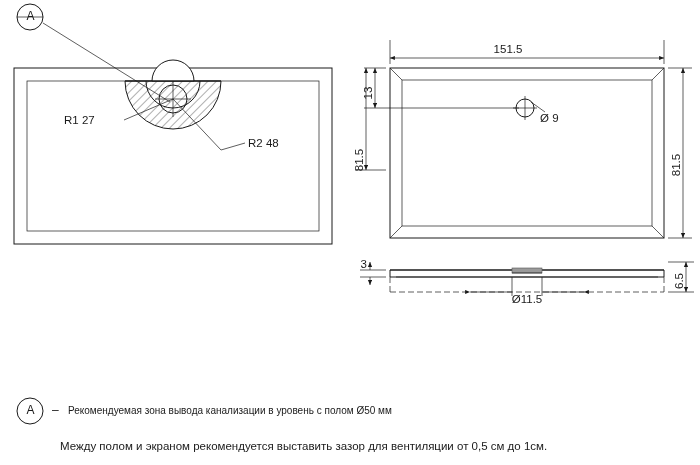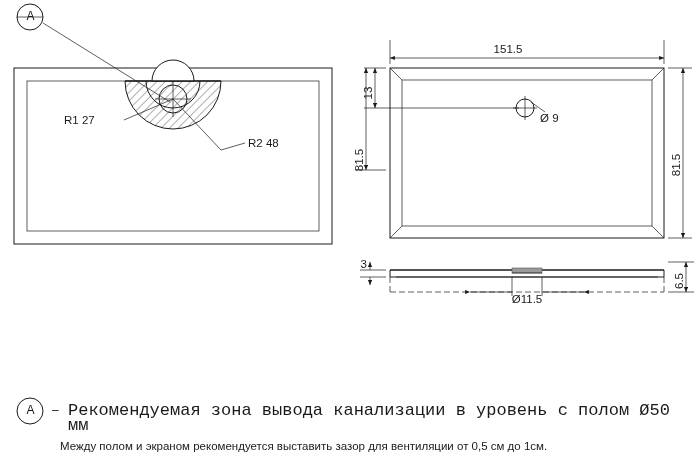--- a/index.html
+++ b/index.html
@@ -202,17 +202,17 @@
       <circle cx="30" cy="411" r="13" class="ln" fill="#ffffff"></circle>
     </g>
   </svg>
 
   <div style="position:absolute;left:24px;top:9px;width:13px;text-align:center;font-size:12px;">A</div>
 
   <div style="position:absolute;left:24px;top:403px;width:13px;text-align:center;font-size:12px;">A</div>
 
   <div style="position:absolute;left:52px;top:403px;font-size:12px;">–</div>
 
-  <div style="position:absolute;left:68px;top:403px;width:610px;font-size:17px;line-height:15px;font-family:Liberation Mono, monospace;">Рекомендуемая зона вывода канализации в уровень с полом   Ø50 мм</div>
+  <div style="position:absolute;left:68px;top:403px;width:610px;font-size:10px;line-height:15px;">Рекомендуемая зона вывода канализации в уровень с полом   Ø50 мм</div>
 
   <div style="position:absolute;left:60px;top:439px;width:620px;font-size:11.5px;line-height:15px;">Между полом и экраном рекомендуется выставить зазор для вентиляции от 0,5 см до 1см.</div>
 
 </div>
 
 </body></html>

